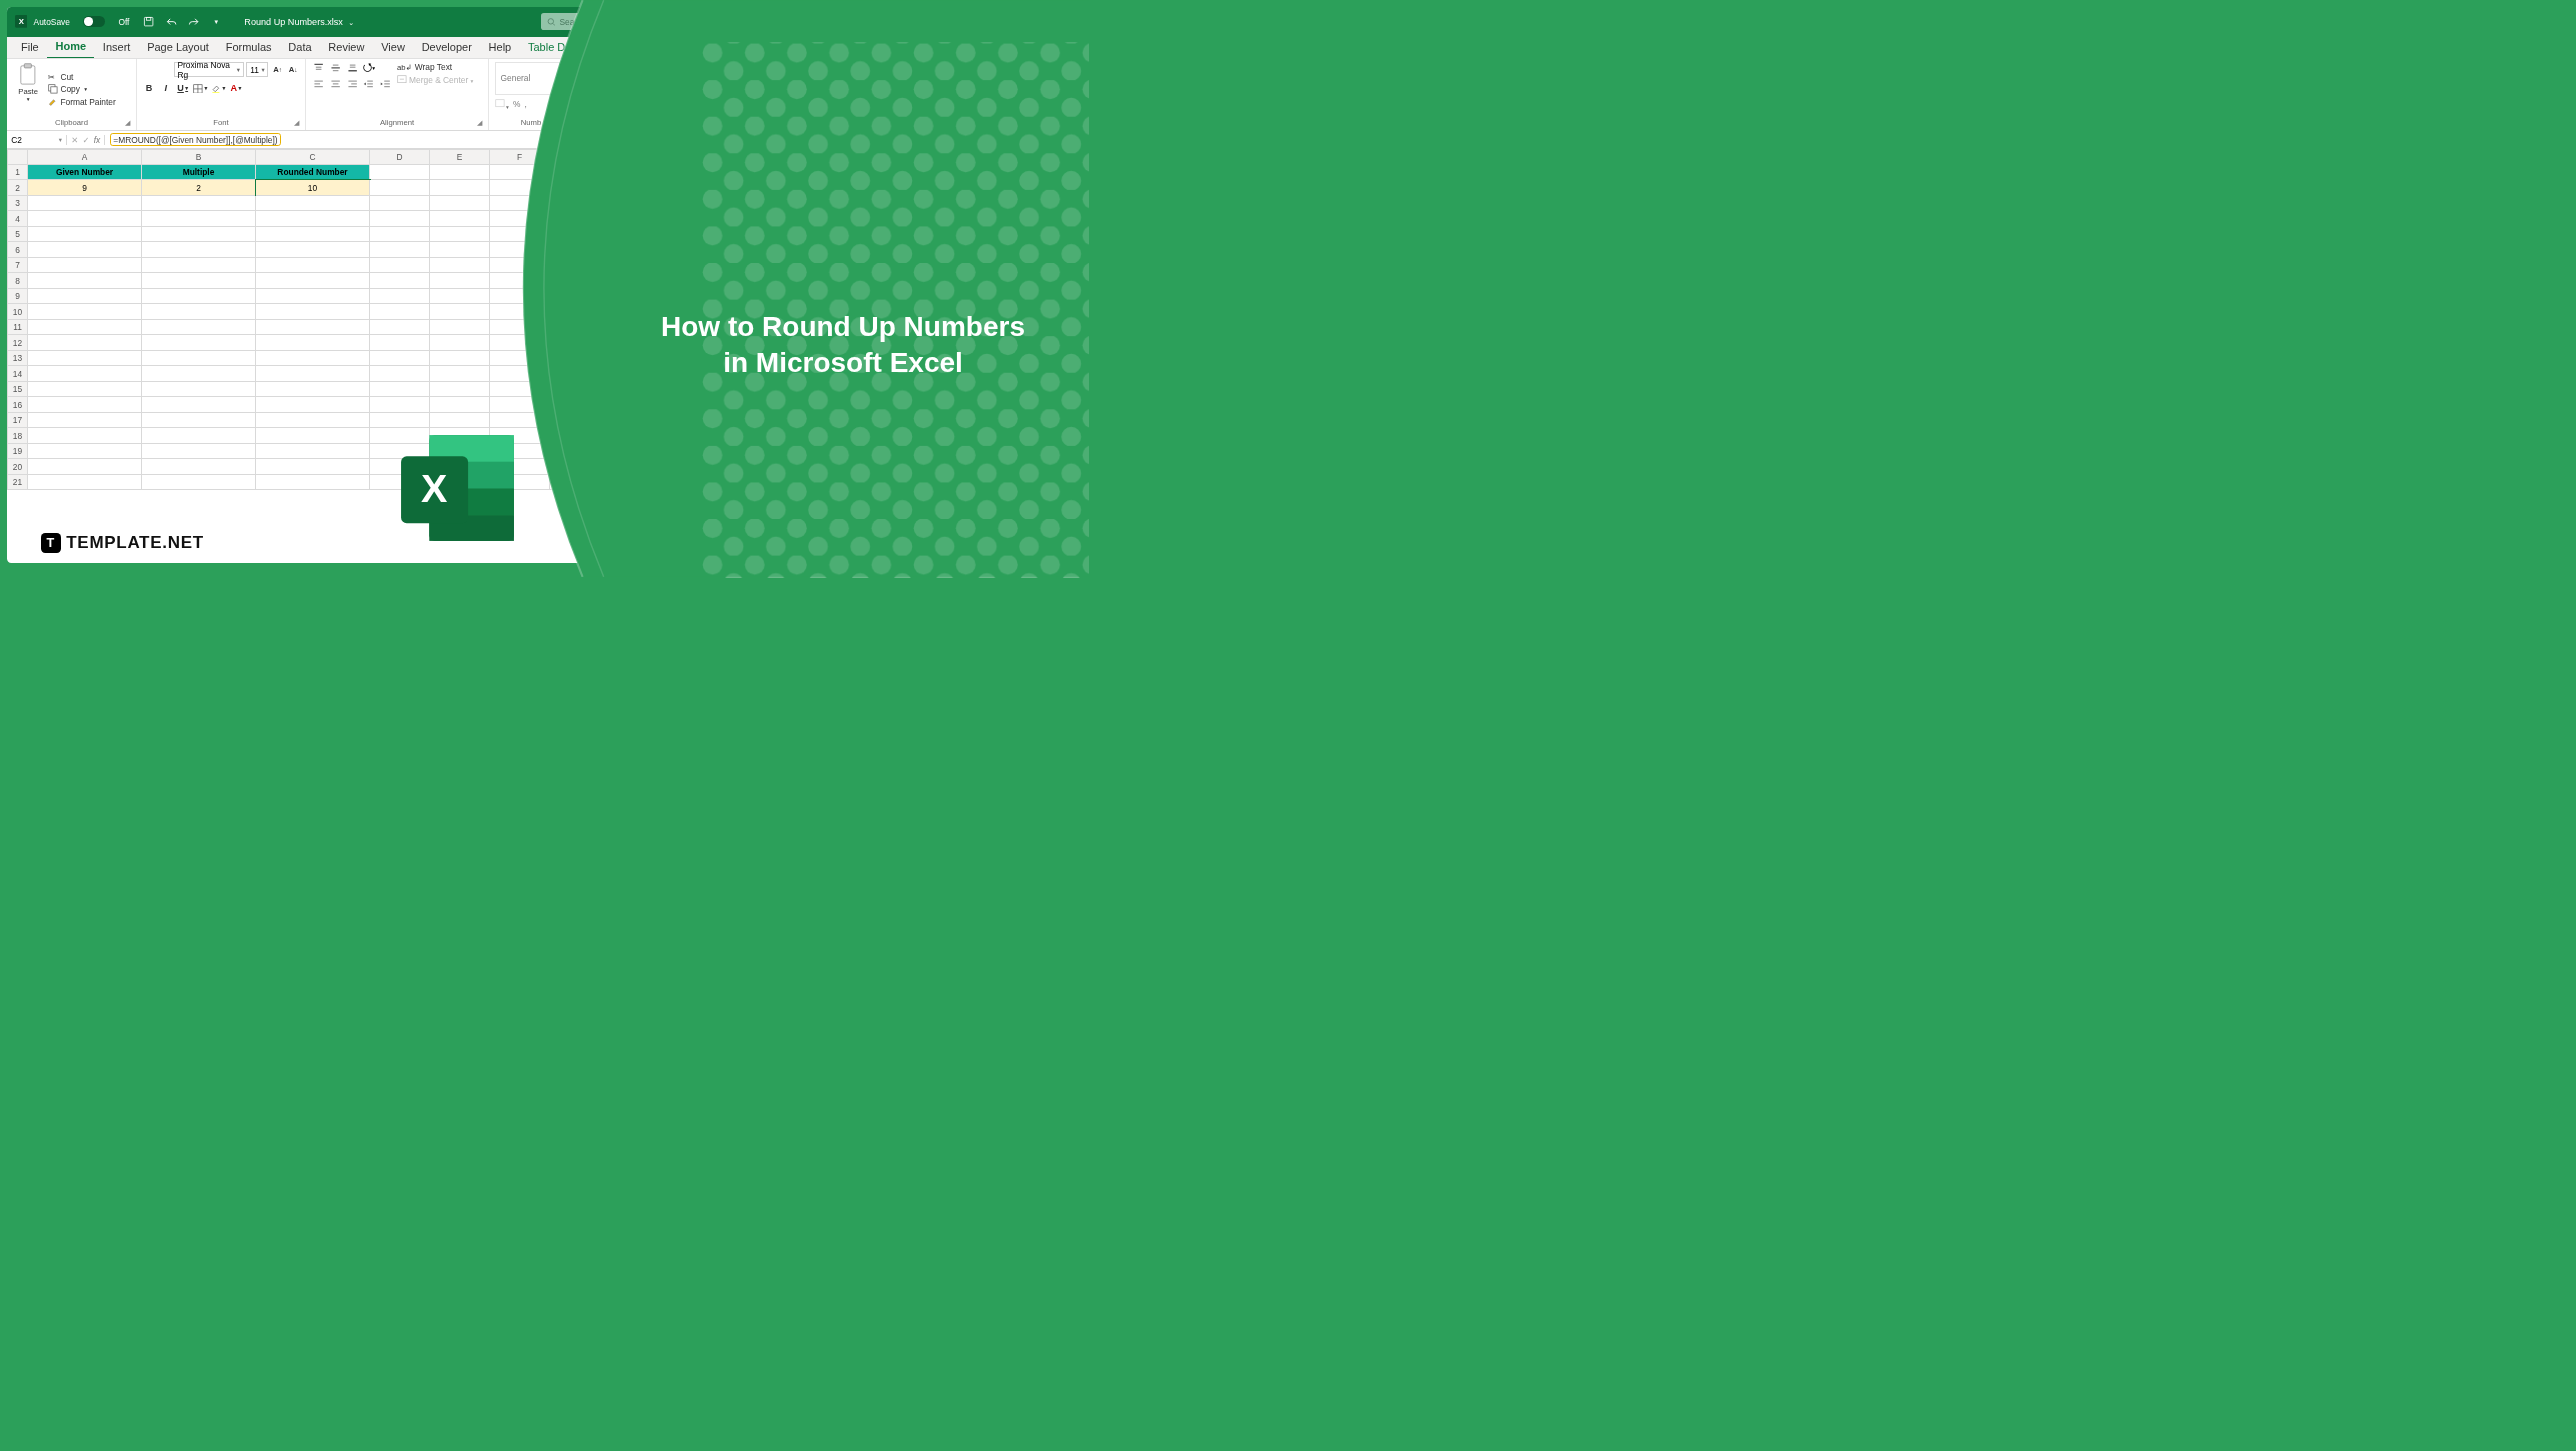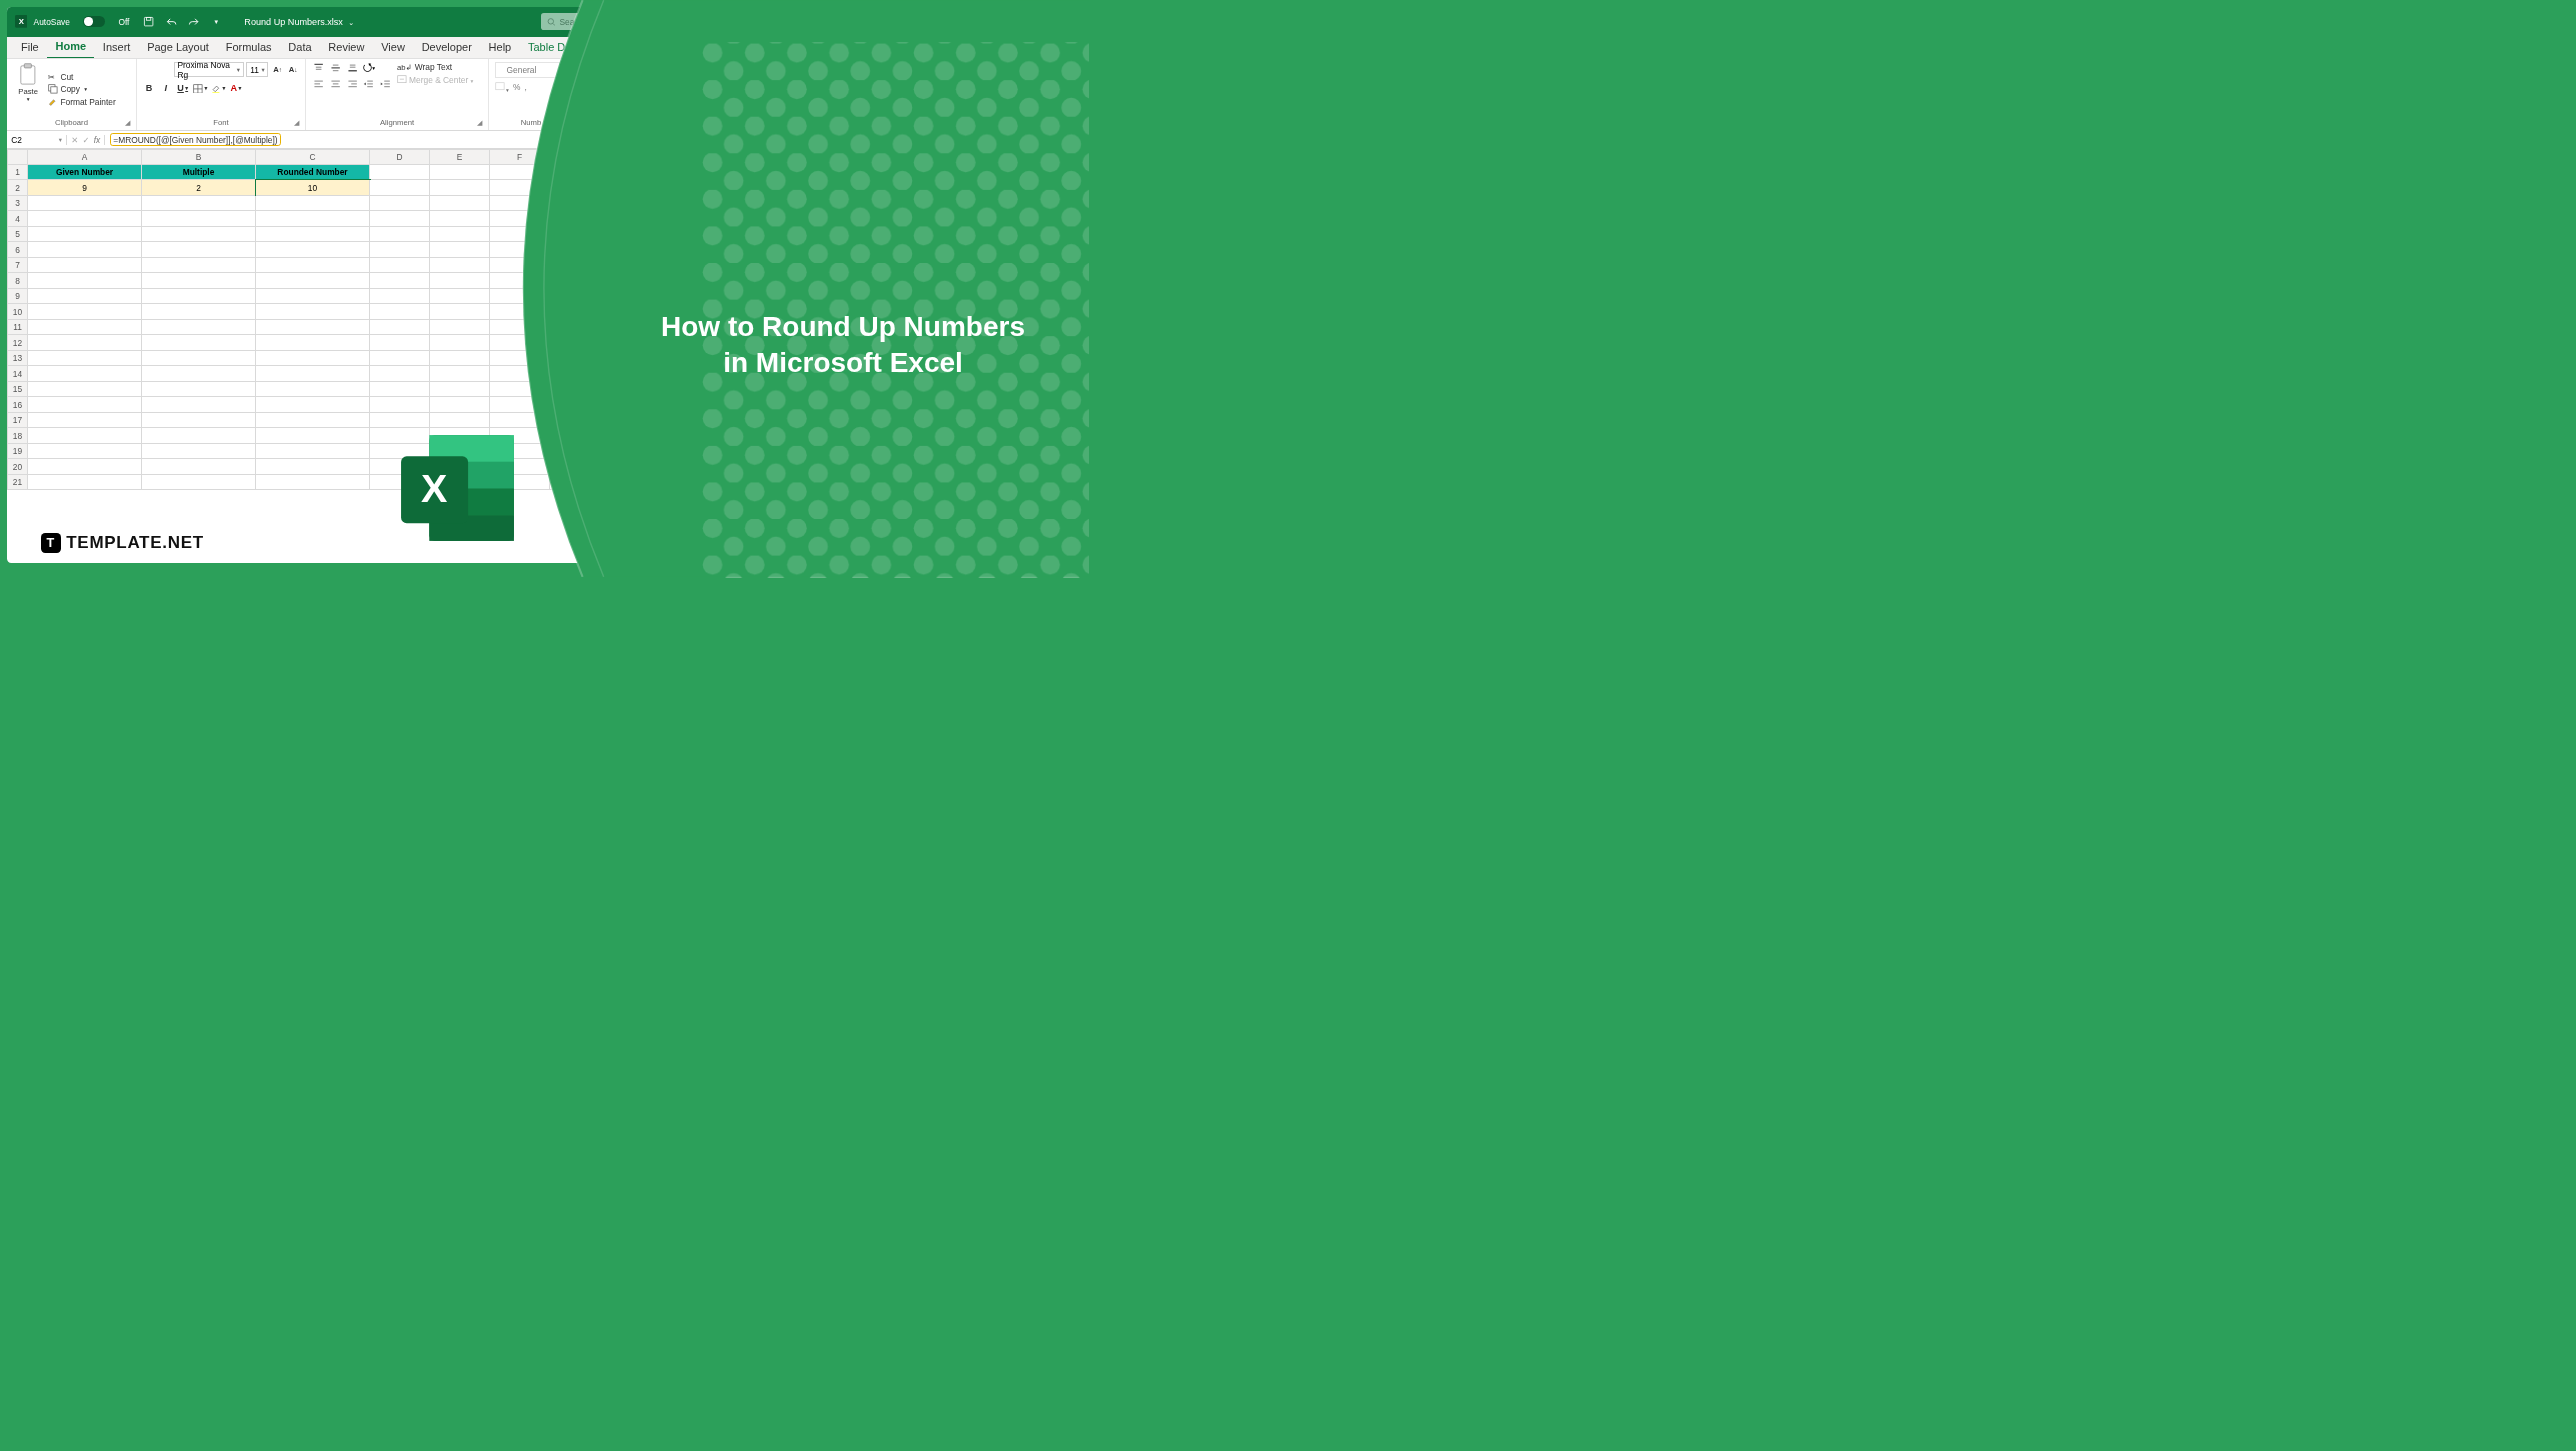--- a/index.html
+++ b/index.html
@@ -61,21 +61,21 @@
 
 
 .align-col { display: flex; flex-direction: column; }
 .align-row { display: flex; gap: 2.8px; margin-bottom: 2.8px; }
 .align-btn { width: 14px; height: 12.7px; display: flex; align-items: center; justify-content: center; }
 .align-right { display: flex; flex-direction: column; margin-left: 4.2px; gap: 2.8px; font-size: 8.4px; color: #333; }
 .align-right .disabled { color: #b5b5b5; }
 
 
 .num-col { display: flex; flex-direction: column; font-size: 8.4px; opacity: 0.55; }
-.num-combo { border: 0.7px solid #cfcfcf; width: 65px; height: 16px; display: flex; align-items: center; padding: 0 11px; margin-bottom: 4.2px; }
+.num-combo { border: 0.7px solid #cfcfcf; width: 65px; height: 33px; display: flex; align-items: center; padding: 0 5px; margin-bottom: 4.2px; }
 .num-icons { display: flex; gap: 4.2px; }
 
 
 .fbar { height: 18.3px; display: flex; align-items: center; border-bottom: 0.7px solid #d9d9d9; font-size: 8.4px; background: #fff; }
 .namebox { width: 60px; border-right: 0.7px solid #d9d9d9; padding: 0 4.2px; display: flex; align-items: center; }
 .namebox .dd { margin-left: auto; color: #888; font-size: 6.3px; }
 .fx-btns { display: flex; align-items: center; gap: 4.2px; padding: 0 4.2px; color: #777; border-right: 0.7px solid #d9d9d9; }
 .fx-input { flex: 1; padding: 0 4.2px; color: #333; }
 .fx-hl { border: 1.4px solid #e8b200; border-radius: 2.8px; padding: 0.7px 2.8px; }
 

